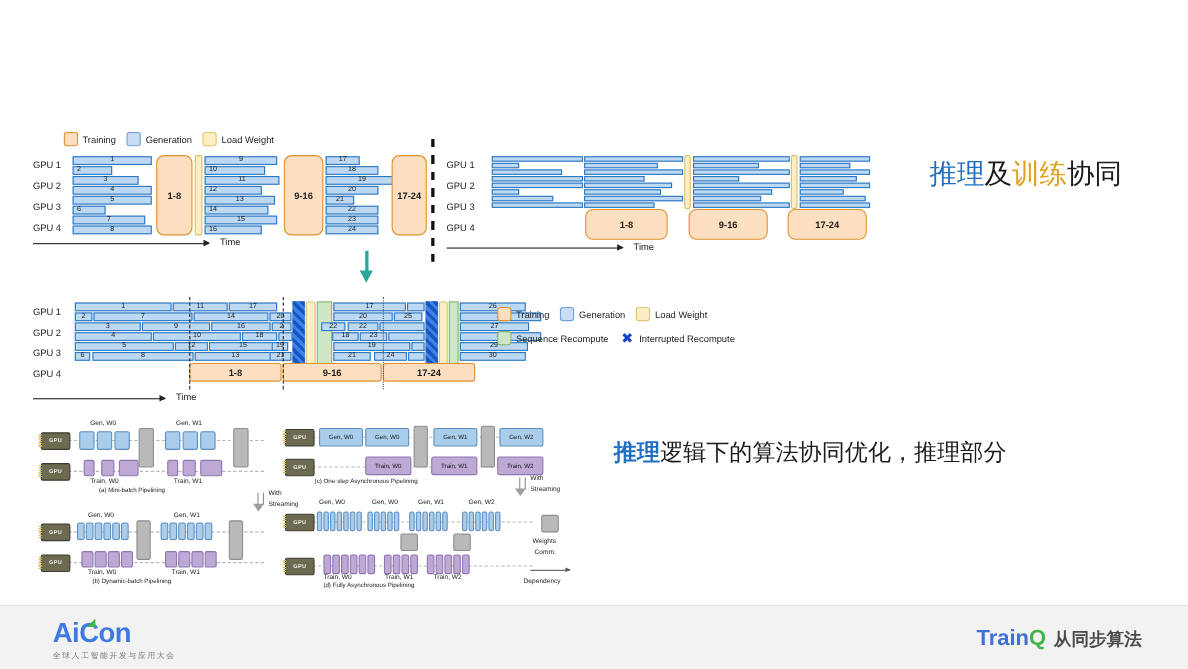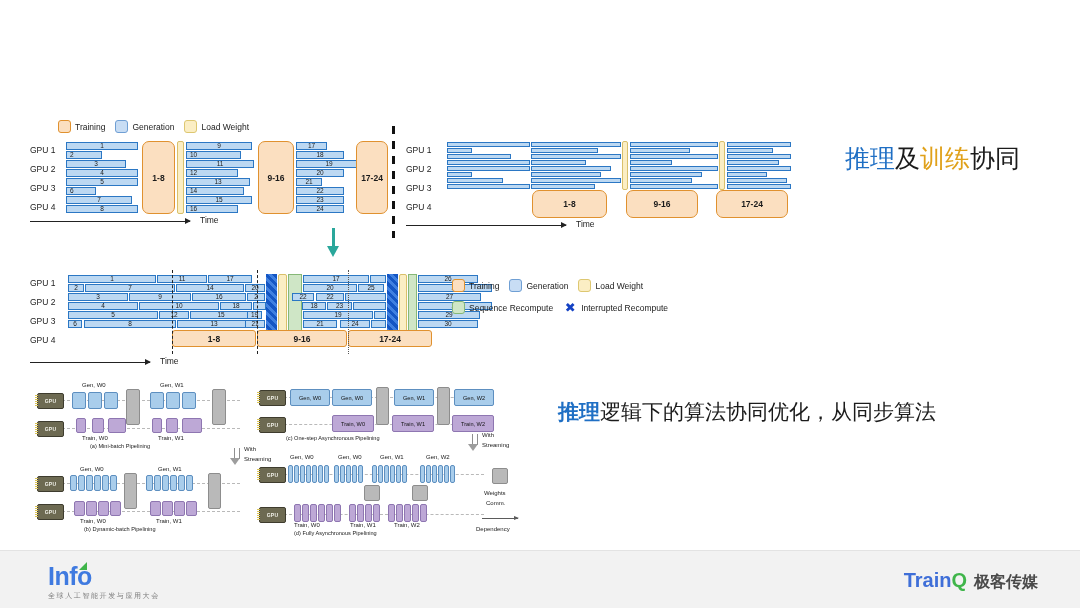--- a/index.html
+++ b/index.html
@@ -633,32 +633,32 @@
     </div>
 
     <div class="grey-cell" style="left:460px;top:88px;width:16px;height:16px;"></div>
     <div class="plab" style="left:452px;top:110px;">Weights</div>
     <div class="plab" style="left:454px;top:120px;">Comm.</div>
     <div class="dep-arrow" style="left:450px;top:138px;width:36px;"></div>
     <div class="plab" style="left:444px;top:146px;">Dependency</div>
   </div>
 
   <div class="rtext2" style="left:558px;top:396px;">
-    <span class="hl">推理</span><span>逻辑下的算法协同优化，从同步算法</span><br>
+    <span class="hl">推理</span><span>逻辑下的算法协同优化，推理部分</span><br>
   </div>
 
   <div class="footer">
     <div class="footer-rule"></div>
     <div class="aicon">
       <div class="word">
-        <span>Info</span>
+        <span>AiCon</span>
         <span class="dot"></span>
       </div>
       <div class="sub">全球人工智能开发与应用大会</div>
     </div>
     <div class="infoq">
       <span class="i1">Train</span>
       <span class="i2">Q</span>
-      <span class="i3">极客传媒</span>
+      <span class="i3">从同步算法</span>
     </div>
   </div>
 
 </div>
 
 </body></html>

